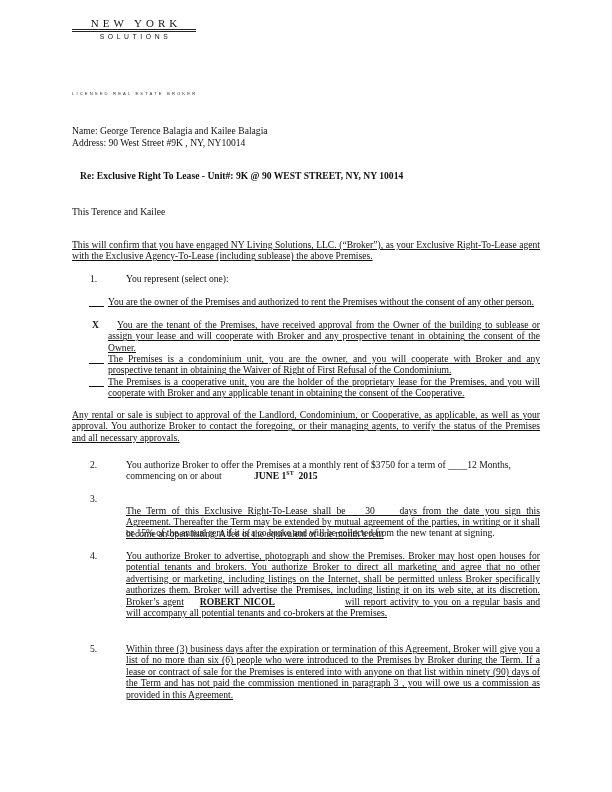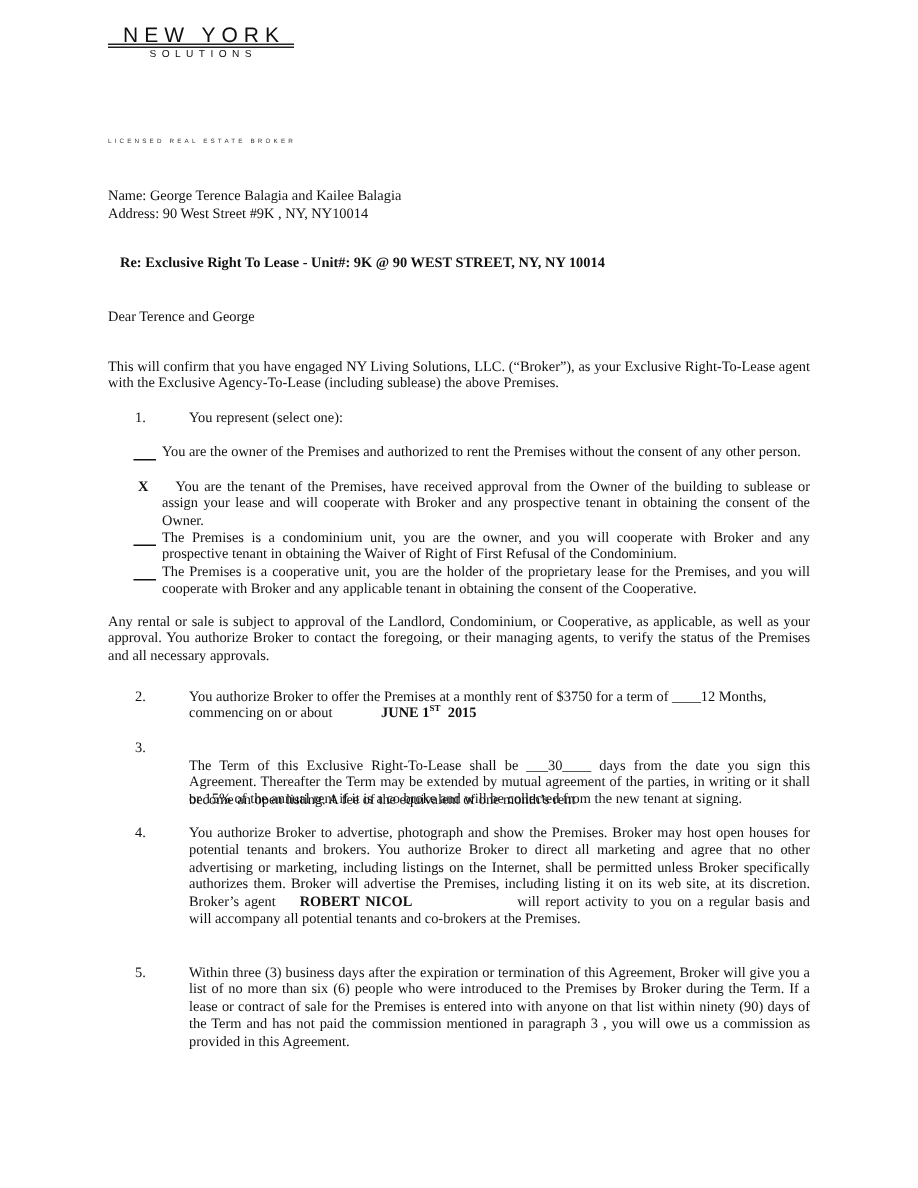--- a/index.html
+++ b/index.html
@@ -4,48 +4,48 @@
   <style>
     html, body { margin: 0; padding: 0; background: #ffffff; }
     body {
       width: 612px; height: 792px; position: relative; overflow: hidden;
       font-family: "Liberation Serif", "DejaVu Serif", serif;
       color: #111; font-size: 9.6px; line-height: 11.4px;
     }
     .abs { position: absolute; }
     
     .logo { left: 72px; top: 18px; width: 124px; text-align: center; }
-    .logo-ny { font-family: Liberation Sans, sans-serif; font-size: 14px; letter-spacing: 4px; line-height: 10px; padding-left: 4px; }
+    .logo-ny { font-family: Liberation Serif, serif; font-size: 11px; letter-spacing: 4px; line-height: 10px; padding-left: 4px; }
     .logo-rule { height: 0; border-top: 1px solid #222; margin: 1px 0 0 0; }
     .logo-living { font-family: "Liberation Serif", "DejaVu Serif", serif; font-size: 31px; line-height: 30px; letter-spacing: 2px; padding-left: 2px; }
     .logo-sol { font-family: "Liberation Sans", "DejaVu Sans", sans-serif; font-size: 6.8px; letter-spacing: 3.6px; line-height: 10px; padding-left: 3px; }
     .logo-tag { left: 72px; top: 88px; width: 130px; font-family: "Liberation Sans", "DejaVu Sans", sans-serif; font-size: 4.2px; letter-spacing: 2.1px; color: #333; white-space: nowrap; }
 
     .line { position: absolute; white-space: nowrap; text-align: center; }
     .bold { font-weight: bold; }
-    .para { position: absolute; text-align: justify; }
+    .para { position: absolute; text-align: justify; text-decoration: underline; }
     .num { position: absolute; }
     .marker { position: absolute; }
     sup { font-size: 6px; line-height: 0; vertical-align: 4px; }
   </style>
 </head>
 <body>
 
 <div class="abs logo">
   <div class="logo-ny">NEW YORK</div>
   <div class="logo-rule"></div>
   <div class="logo-rule"></div>
   <div class="logo-sol">SOLUTIONS</div>
 </div>
 <div class="abs logo-tag">LICENSED REAL ESTATE BROKER</div>
 
 <div class="line" style="left:72px; top:125px;">Name: George Terence Balagia and Kailee Balagia</div>
 <div class="line" style="left:72px; top:137px;">Address: 90 West Street #9K  ,  NY, NY10014</div>
 <div class="line bold" style="left:80px; top:170px;">Re:  Exclusive Right To Lease - Unit#: 9K @ 90 WEST STREET, NY, NY 10014</div>
-<div class="line" style="left:72px; top:206px;">Dear Terence and George</div>
+<div class="line" style="left:72px; top:206px;">This Terence and Kailee</div>
 
 <div class="para" style="left:72px; top:239px; width:468px;">This will confirm that you have engaged NY Living Solutions, LLC. (“Broker”), as your Exclusive Right-To-Lease agent with the Exclusive Agency-To-Lease (including sublease) the above Premises.</div>
 
 <div class="num" style="left:90px; top:273px;">1.</div>
 <div class="line" style="left:126px; top:273px;">You represent (select one):</div>
 
 <div class="marker" style="left:89px; top:306px; width:15px; border-bottom:1px solid #111;"></div>
 <div class="para" style="left:108px; top:296px; width:432px;">You are the owner of the Premises and authorized to rent the Premises without the consent of any other person.</div>
 
 <div class="marker bold" style="left:92px; top:319px;">X</div>

